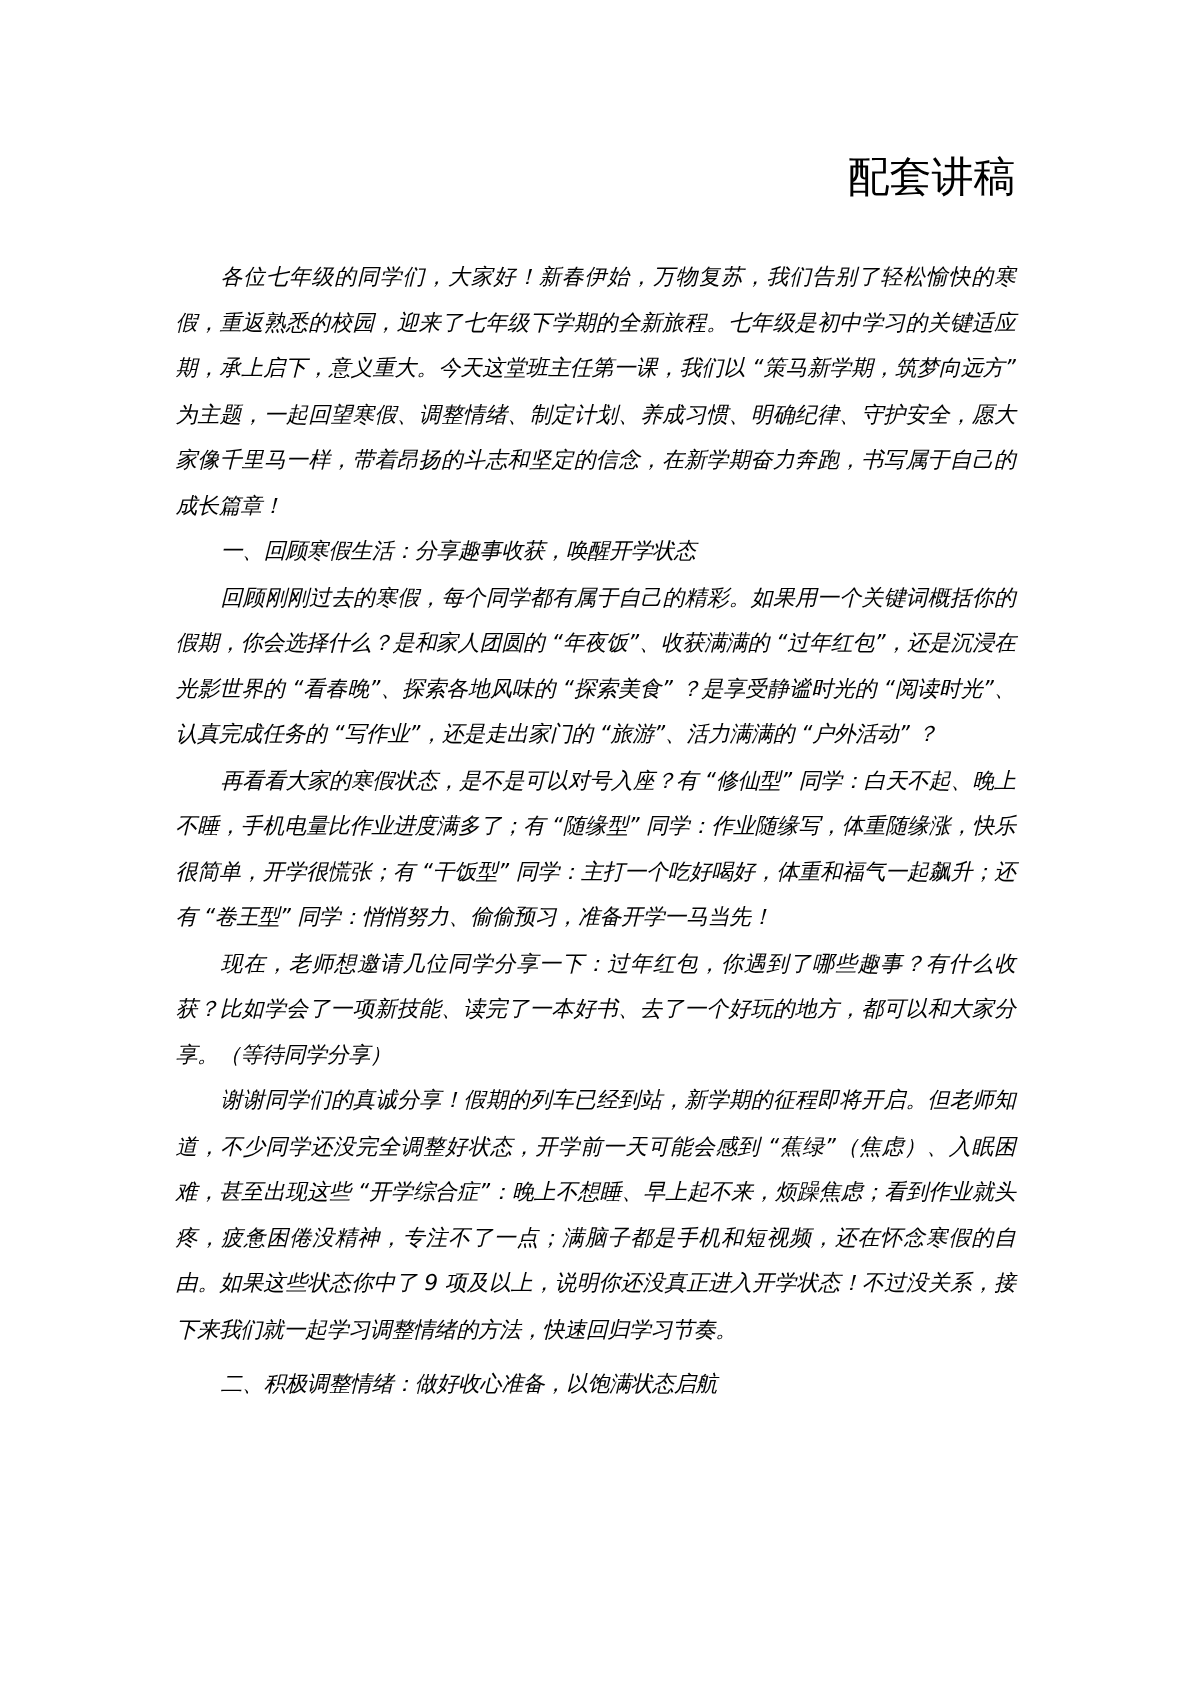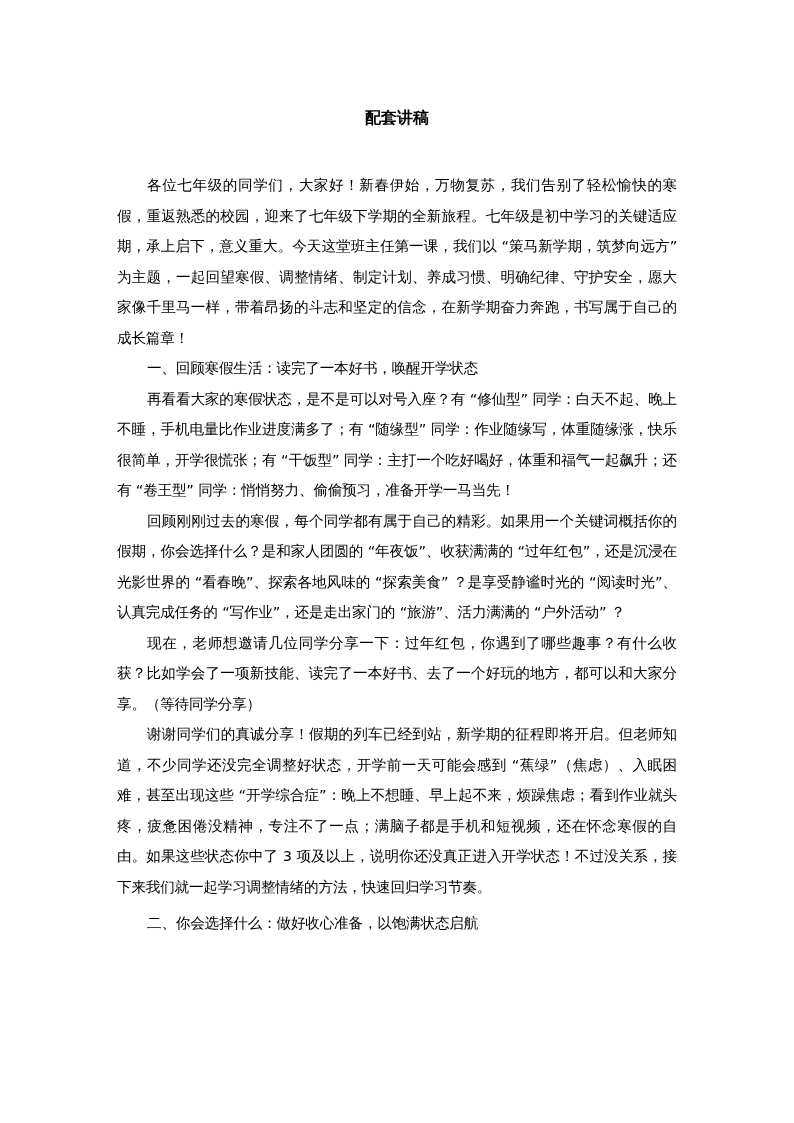--- a/index.html
+++ b/index.html
@@ -19,33 +19,34 @@
       position: absolute;
       left: 117px;
       top: 0;
       width: 560px;
     }
     .title {
       position: absolute;
       left: 0;
       top: 101px;
       width: 560px;
-      text-align: center;
-      font-size: 16px;
+      text-align: right;
+      font-size: 28px;
       line-height: 34px;
       font-family: "DejaVu Serif", serif;
-      font-weight: bold;
+      font-weight: normal;
       letter-spacing: 0px;
       margin: 0;
     }
     .body-text {
       position: absolute;
       left: 0;
       top: 170px;
       width: 560px;
+      font-style: italic;
     }
     .para {
       margin: 0;
       font-size: 14.6px;
       line-height: 30.5px;
       text-indent: 30px;
       text-align: justify;
       letter-spacing: -0.2px;
       word-break: break-all;
     }
@@ -61,20 +62,20 @@
     }
   </style>
 </head>
 <body>
 
 <div class="page">
   <h1 class="title">配套讲稿</h1>
 
   <div class="body-text">
     <p class="para">各位七年级的同学们，大家好！新春伊始，万物复苏，我们告别了轻松愉快的寒假，重返熟悉的校园，迎来了七年级下学期的全新旅程。七年级是初中学习的关键适应期，承上启下，意义重大。今天这堂班主任第一课，我们以 “策马新学期，筑梦向远方” 为主题，一起回望寒假、调整情绪、制定计划、养成习惯、明确纪律、守护安全，愿大家像千里马一样，带着昂扬的斗志和坚定的信念，在新学期奋力奔跑，书写属于自己的成长篇章！</p>
-    <p class="heading">一、回顾寒假生活：读完了一本好书，唤醒开学状态</p>
+    <p class="heading">一、回顾寒假生活：分享趣事收获，唤醒开学状态</p>
+    <p class="para">回顾刚刚过去的寒假，每个同学都有属于自己的精彩。如果用一个关键词概括你的假期，你会选择什么？是和家人团圆的 “年夜饭”、收获满满的 “过年红包”，还是沉浸在光影世界的 “看春晚”、探索各地风味的 “探索美食” ？是享受静谧时光的 “阅读时光”、认真完成任务的 “写作业”，还是走出家门的 “旅游”、活力满满的 “户外活动” ？</p>
     <p class="para">再看看大家的寒假状态，是不是可以对号入座？有 “修仙型” 同学：白天不起、晚上不睡，手机电量比作业进度满多了；有 “随缘型” 同学：作业随缘写，体重随缘涨，快乐很简单，开学很慌张；有 “干饭型” 同学：主打一个吃好喝好，体重和福气一起飙升；还有 “卷王型” 同学：悄悄努力、偷偷预习，准备开学一马当先！</p>
-    <p class="para">回顾刚刚过去的寒假，每个同学都有属于自己的精彩。如果用一个关键词概括你的假期，你会选择什么？是和家人团圆的 “年夜饭”、收获满满的 “过年红包”，还是沉浸在光影世界的 “看春晚”、探索各地风味的 “探索美食” ？是享受静谧时光的 “阅读时光”、认真完成任务的 “写作业”，还是走出家门的 “旅游”、活力满满的 “户外活动” ？</p>
     <p class="para">现在，老师想邀请几位同学分享一下：过年红包，你遇到了哪些趣事？有什么收获？比如学会了一项新技能、读完了一本好书、去了一个好玩的地方，都可以和大家分享。（等待同学分享）</p>
-    <p class="para">谢谢同学们的真诚分享！假期的列车已经到站，新学期的征程即将开启。但老师知道，不少同学还没完全调整好状态，开学前一天可能会感到 “蕉绿”（焦虑）、入眠困难，甚至出现这些 “开学综合症”：晚上不想睡、早上起不来，烦躁焦虑；看到作业就头疼，疲惫困倦没精神，专注不了一点；满脑子都是手机和短视频，还在怀念寒假的自由。如果这些状态你中了 3 项及以上，说明你还没真正进入开学状态！不过没关系，接下来我们就一起学习调整情绪的方法，快速回归学习节奏。</p>
-    <p class="heading h2">二、你会选择什么：做好收心准备，以饱满状态启航</p>
+    <p class="para">谢谢同学们的真诚分享！假期的列车已经到站，新学期的征程即将开启。但老师知道，不少同学还没完全调整好状态，开学前一天可能会感到 “蕉绿”（焦虑）、入眠困难，甚至出现这些 “开学综合症”：晚上不想睡、早上起不来，烦躁焦虑；看到作业就头疼，疲惫困倦没精神，专注不了一点；满脑子都是手机和短视频，还在怀念寒假的自由。如果这些状态你中了 9 项及以上，说明你还没真正进入开学状态！不过没关系，接下来我们就一起学习调整情绪的方法，快速回归学习节奏。</p>
+    <p class="heading h2">二、积极调整情绪：做好收心准备，以饱满状态启航</p>
   </div>
 </div>
 
 </body></html>

